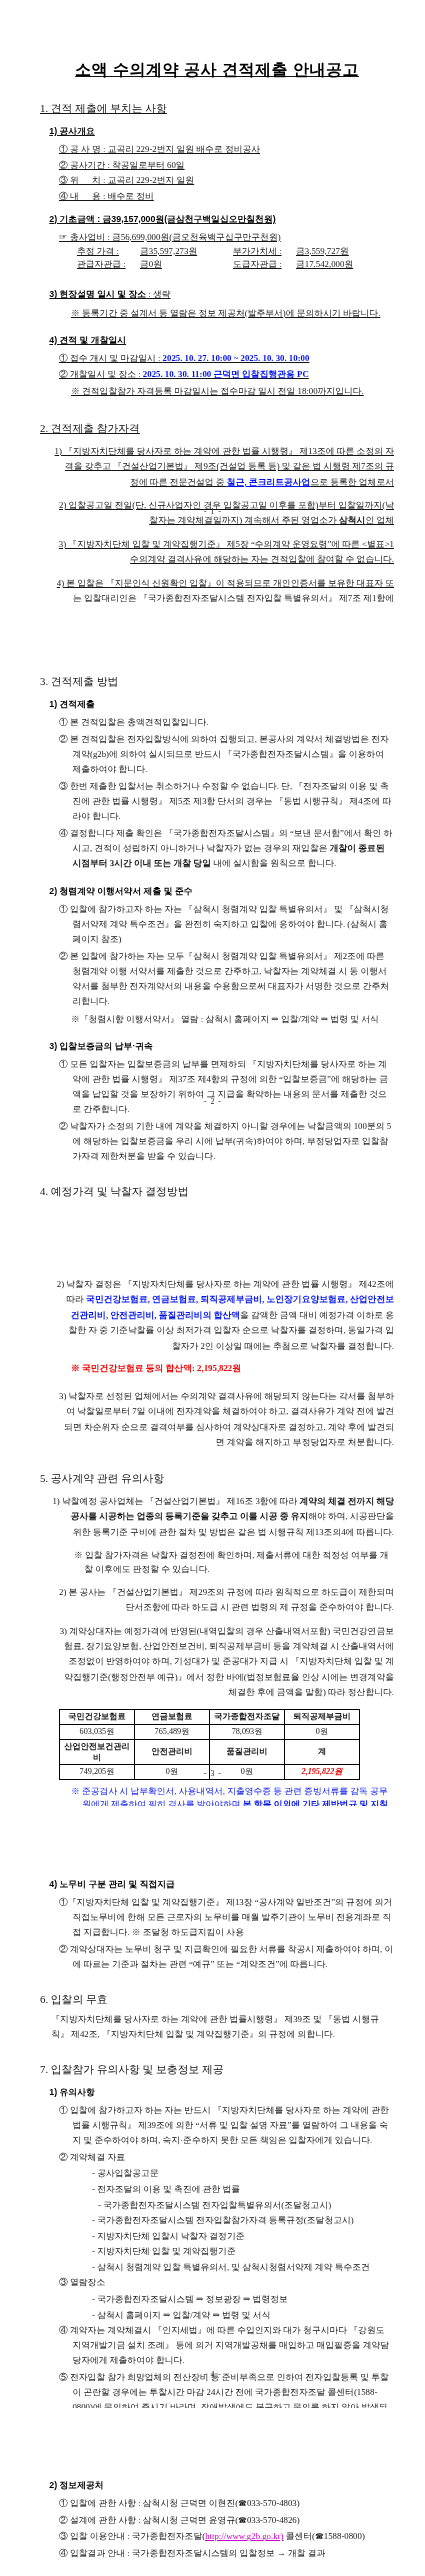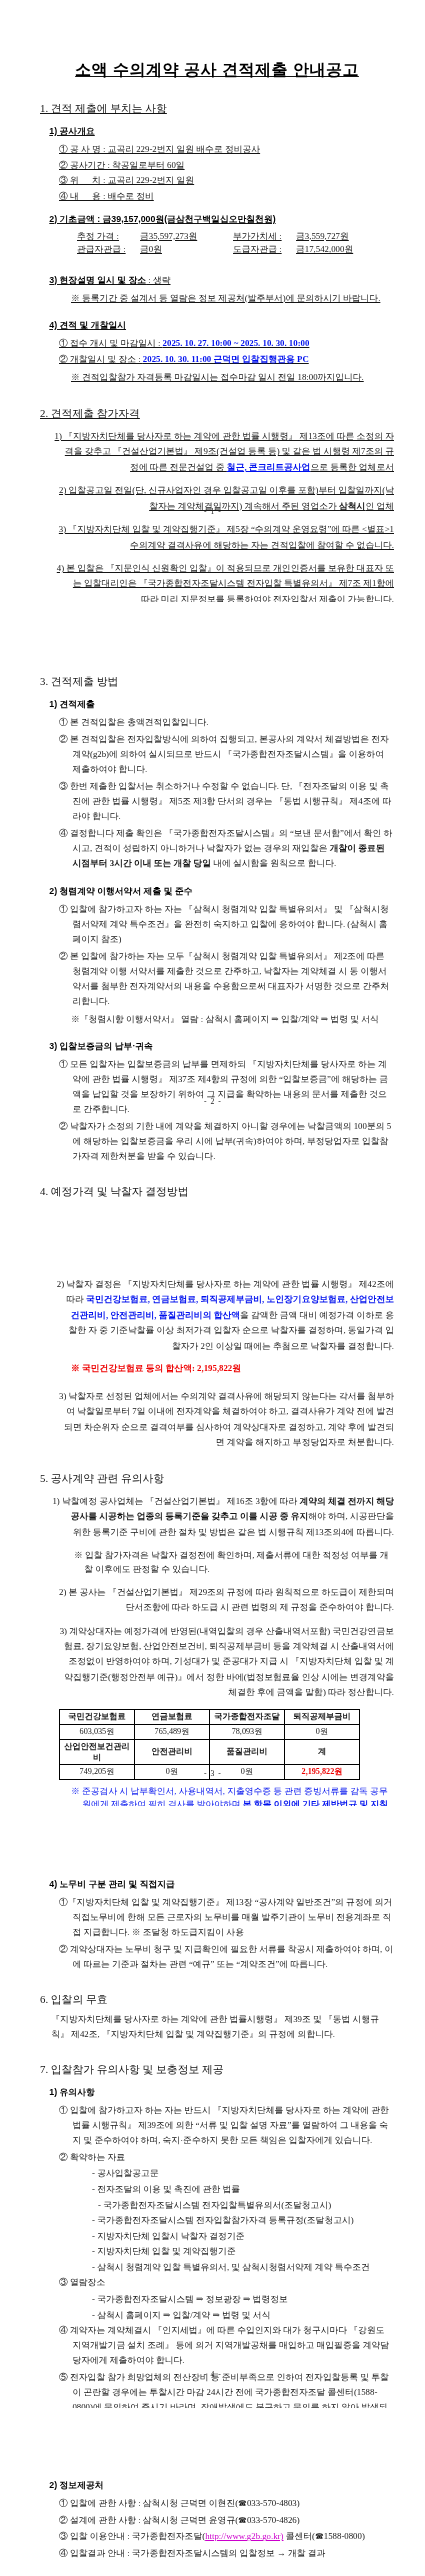--- a/index.html
+++ b/index.html
@@ -24,21 +24,21 @@
   .dash2{margin-left:58px;font-size:8.8px;line-height:1.6;margin-top:1.5px;}
   .note{margin-left:31px;font-size:8.8px;line-height:1.6;margin-top:3.1px;padding-left:10.3px;text-indent:-10.3px;}
   .hand{margin-left:19px;font-size:8.8px;line-height:1.7;margin-top:2.1px;}
   .amtrow{display:flex;margin-left:37px;font-size:8.8px;line-height:1.55;}
   .amtrow .al{width:63px;}
   .amtrow .av{width:93px;}
   .amtrow .al2{width:63px;}
   .blue{color:#0011ee;font-weight:700;}
   .blue-u{color:#0011ee;font-weight:700;text-decoration:underline;}
   .bold{font-weight:700;}
-  .red{color:#ee0000;font-weight:700;}
+  .red{color:#ee0000;font-weight:700;font-style:italic;}
   .rednote{margin-left:31px;font-size:8.8px;line-height:1.5;margin-top:6.2px;color:#ee0000;font-weight:700;padding-left:10.3px;text-indent:-10.3px;}
   .bluenote{margin-left:31px;font-size:8.8px;line-height:1.45;margin-top:5.2px;color:#0011ee;padding-left:11.3px;text-indent:-11.3px;}
   .cost-table{border-collapse:collapse;margin:4.1px 0 2.1px 19px;width:301px;table-layout:fixed;border:1px solid #000;}
   .cost-table td{border:0.5px solid #000;text-align:center;font-size:8.2px;padding:1px 1px;height:12px;}
   .cost-table td.th{font-family:"Liberation Sans","DejaVu Sans",sans-serif;font-weight:700;}
   .link{color:#cc00cc;text-decoration:underline;cursor:pointer;}
 </style>
 </head>
 <body>
 
@@ -46,20 +46,21 @@
   <h1 class="doc-title">소액 수의계약 공사 견적제출 안내공고</h1>
 
   <div class="h1">1. 견적 제출에 부치는 사항</div>
   <div class="h2">1) 공사개요</div>
   <div class="item">① 공 사 명 : 교곡리 229-2번지 일원 배수로 정비공사</div>
   <div class="item">② 공사기간 : 착공일로부터 60일</div>
   <div class="item">③ 위      치 : 교곡리 229-2번지 일원</div>
   <div class="item">④ 내      용 : 배수로 정비</div>
 
   <div class="h2">2) 기초금액 : 금39,157,000원(금삼천구백일십오만칠천원)</div>
+  <div class="hand">☞ 총사업비 : 금56,699,000원(금오천육백구십구만구천원)</div>
   <div class="amtrow">
     <span class="al">추정  가격 :</span>
     <span class="av">금35,597,273원</span>
     <span class="al2">부가가치세 :</span>
     <span class="av">금3,559,727원</span>
   </div>
   <div class="amtrow">
     <span class="al">관급자관급 :</span>
     <span class="av">금0원</span>
     <span class="al2">도급자관급 :</span>
@@ -154,21 +155,21 @@
   <div class="h2">4) 노무비 구분 관리 및 직접지급</div>
   <div class="sub-item">①『지방자치단체 입찰 및 계약집행기준』 제13장 “공사계약 일반조건”의 규정에 의거 직접노무비에 한해 모든 근로자의 노무비를 매월 발주기관이 노무비 전용계좌로 직접 지급합니다. ※ 조달청 하도급지킴이 사용</div>
   <div class="sub-item">② 계약상대자는 노무비 청구 및 지급확인에 필요한 서류를 착공시 제출하여야 하며, 이에 따르는 기준과 절차는 관련 “예규” 또는 “계약조건”에 따릅니다.</div>
 
   <div class="h1" style="margin-top:20.6px;">6. 입찰의 무효</div>
   <div class="body-text" style="margin-left:11.3px;">『지방자치단체를 당사자로 하는 계약에 관한 법률시행령』 제39조 및 『동법 시행규칙』 제42조, 『지방자치단체 입찰 및 계약집행기준』의 규정에 의합니다.</div>
 
   <div class="h1" style="margin-top:20.6px;">7. 입찰참가 유의사항 및 보충정보 제공</div>
   <div class="h2">1) 유의사항</div>
   <div class="sub-item">① 입찰에 참가하고자 하는 자는 반드시 『지방자치단체를 당사자로 하는 계약에 관한 법률 시행규칙』 제39조에 의한 “서류 및 입찰 설명 자료”를 열람하여 그 내용을 숙지 및 준수하여야 하며, 숙지·준수하지 못한 모든 책임은 입찰자에게 있습니다.</div>
-  <div class="sub-item">② 확약하는 자료</div>
+  <div class="sub-item">② 계약체결 자료</div>
   <div class="dash">- 공사입찰공고문</div>
   <div class="dash">- 전자조달의 이용 및 촉진에 관한 법률</div>
   <div class="dash2">- 국가종합전자조달시스템 전자입찰특별유의서(조달청고시)</div>
   <div class="dash">- 국가종합전자조달시스템 전자입찰참가자격 등록규정(조달청고시)</div>
   <div class="dash">- 지방자치단체 입찰시 낙찰자 결정기준</div>
   <div class="dash">- 지방자치단체 입찰 및 계약집행기준</div>
   <div class="dash">- 삼척시 청렴계약 입찰 특별유의서, 및 삼척시청렴서약제 계약 특수조건</div>
   <div class="sub-item">③ 열람장소</div>
   <div class="dash">- 국가종합전자조달시스템 ⇒ 정보광장 ⇒ 법령정보</div>
   <div class="dash">- 삼척시 홈페이지 ⇒ 입찰/계약 ⇒ 법령 및 서식</div>

